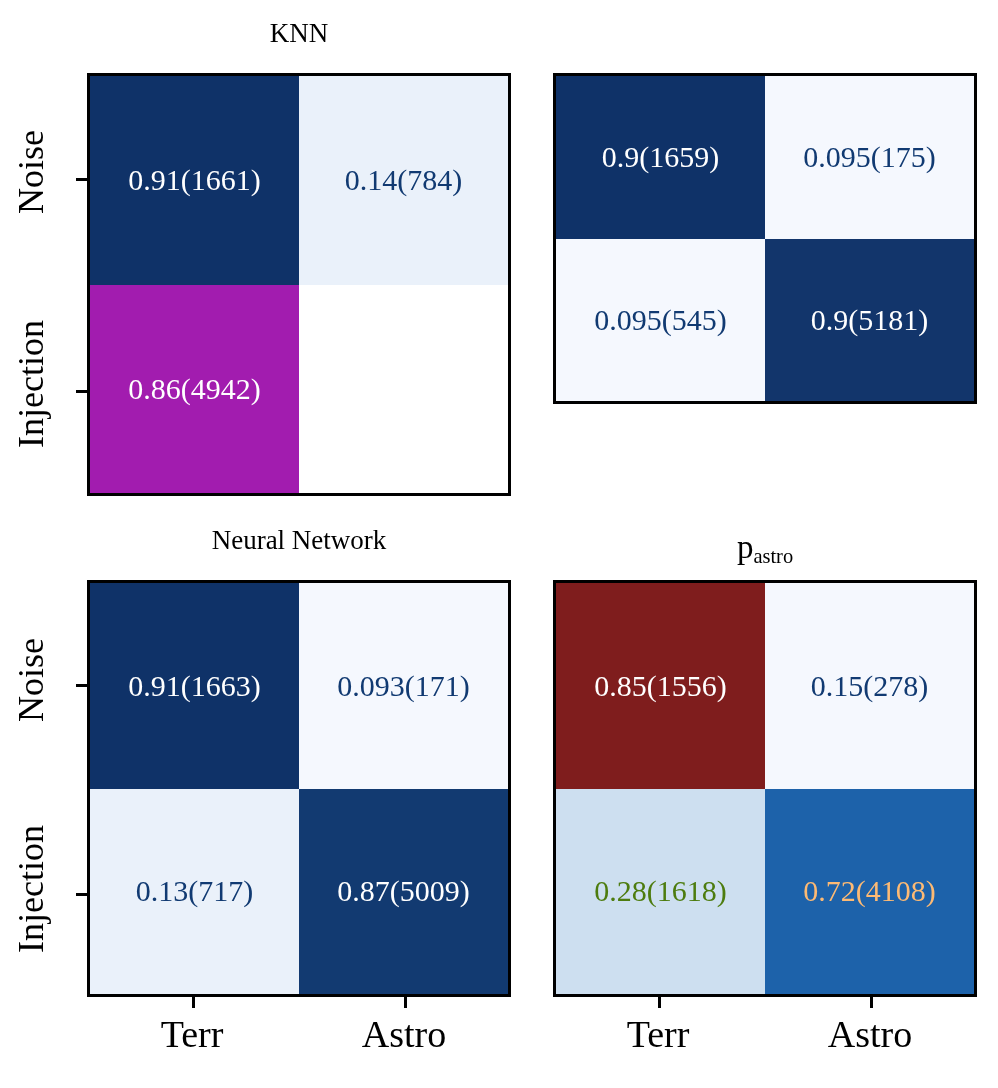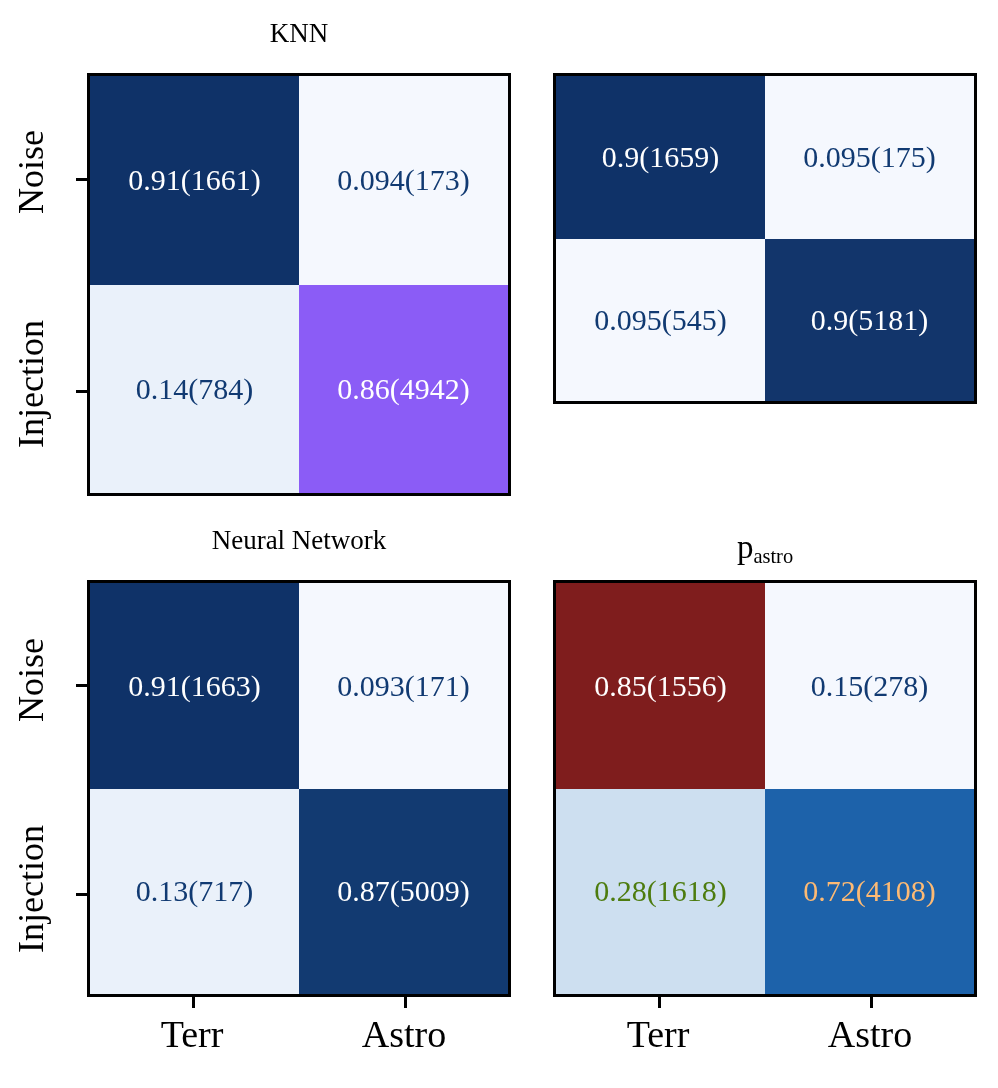--- a/index.html
+++ b/index.html
@@ -99,29 +99,25 @@
 
 <div id="figure">
 
   <div class="panel" style="left:87px; top:20px; width:424px; height:476px;">
     <div class="panel-title" style="top:0px;">KNN</div>
     <div class="matrix" style="left:0px; top:53px; width:424px; height:423px;">
       <div class="cell" style="background:#0f3268; color:#ffffff;">
         <span class="frac">0.91</span>
         <span class="count">(1661)</span>
       </div>
-      <div class="cell" style="background:#f5f8fe; color:#113a72;">
-        <span class="frac">0.094</span>
-        <span class="count">(173)</span>
-      </div>
       <div class="cell" style="background:#eaf1fa; color:#113a72;">
         <span class="frac">0.14</span>
         <span class="count">(784)</span>
       </div>
-      <div class="cell" style="background:#8b5cf6; color:#ffffff;">
+      <div class="cell" style="background:#a21caf; color:#ffffff;">
         <span class="frac">0.86</span>
         <span class="count">(4942)</span>
       </div>
     </div>
 
     <div class="ytick" style="left:-11px; top:158px;"></div>
     <div class="ytick" style="left:-11px; top:370px;"></div>
   </div>
   <div class="ylabel" style="left:-69px; top:152px; width:200px; height:40px; line-height:40px;">Noise</div>
   <div class="ylabel" style="left:-69px; top:364px; width:200px; height:40px; line-height:40px;">Injection</div>

